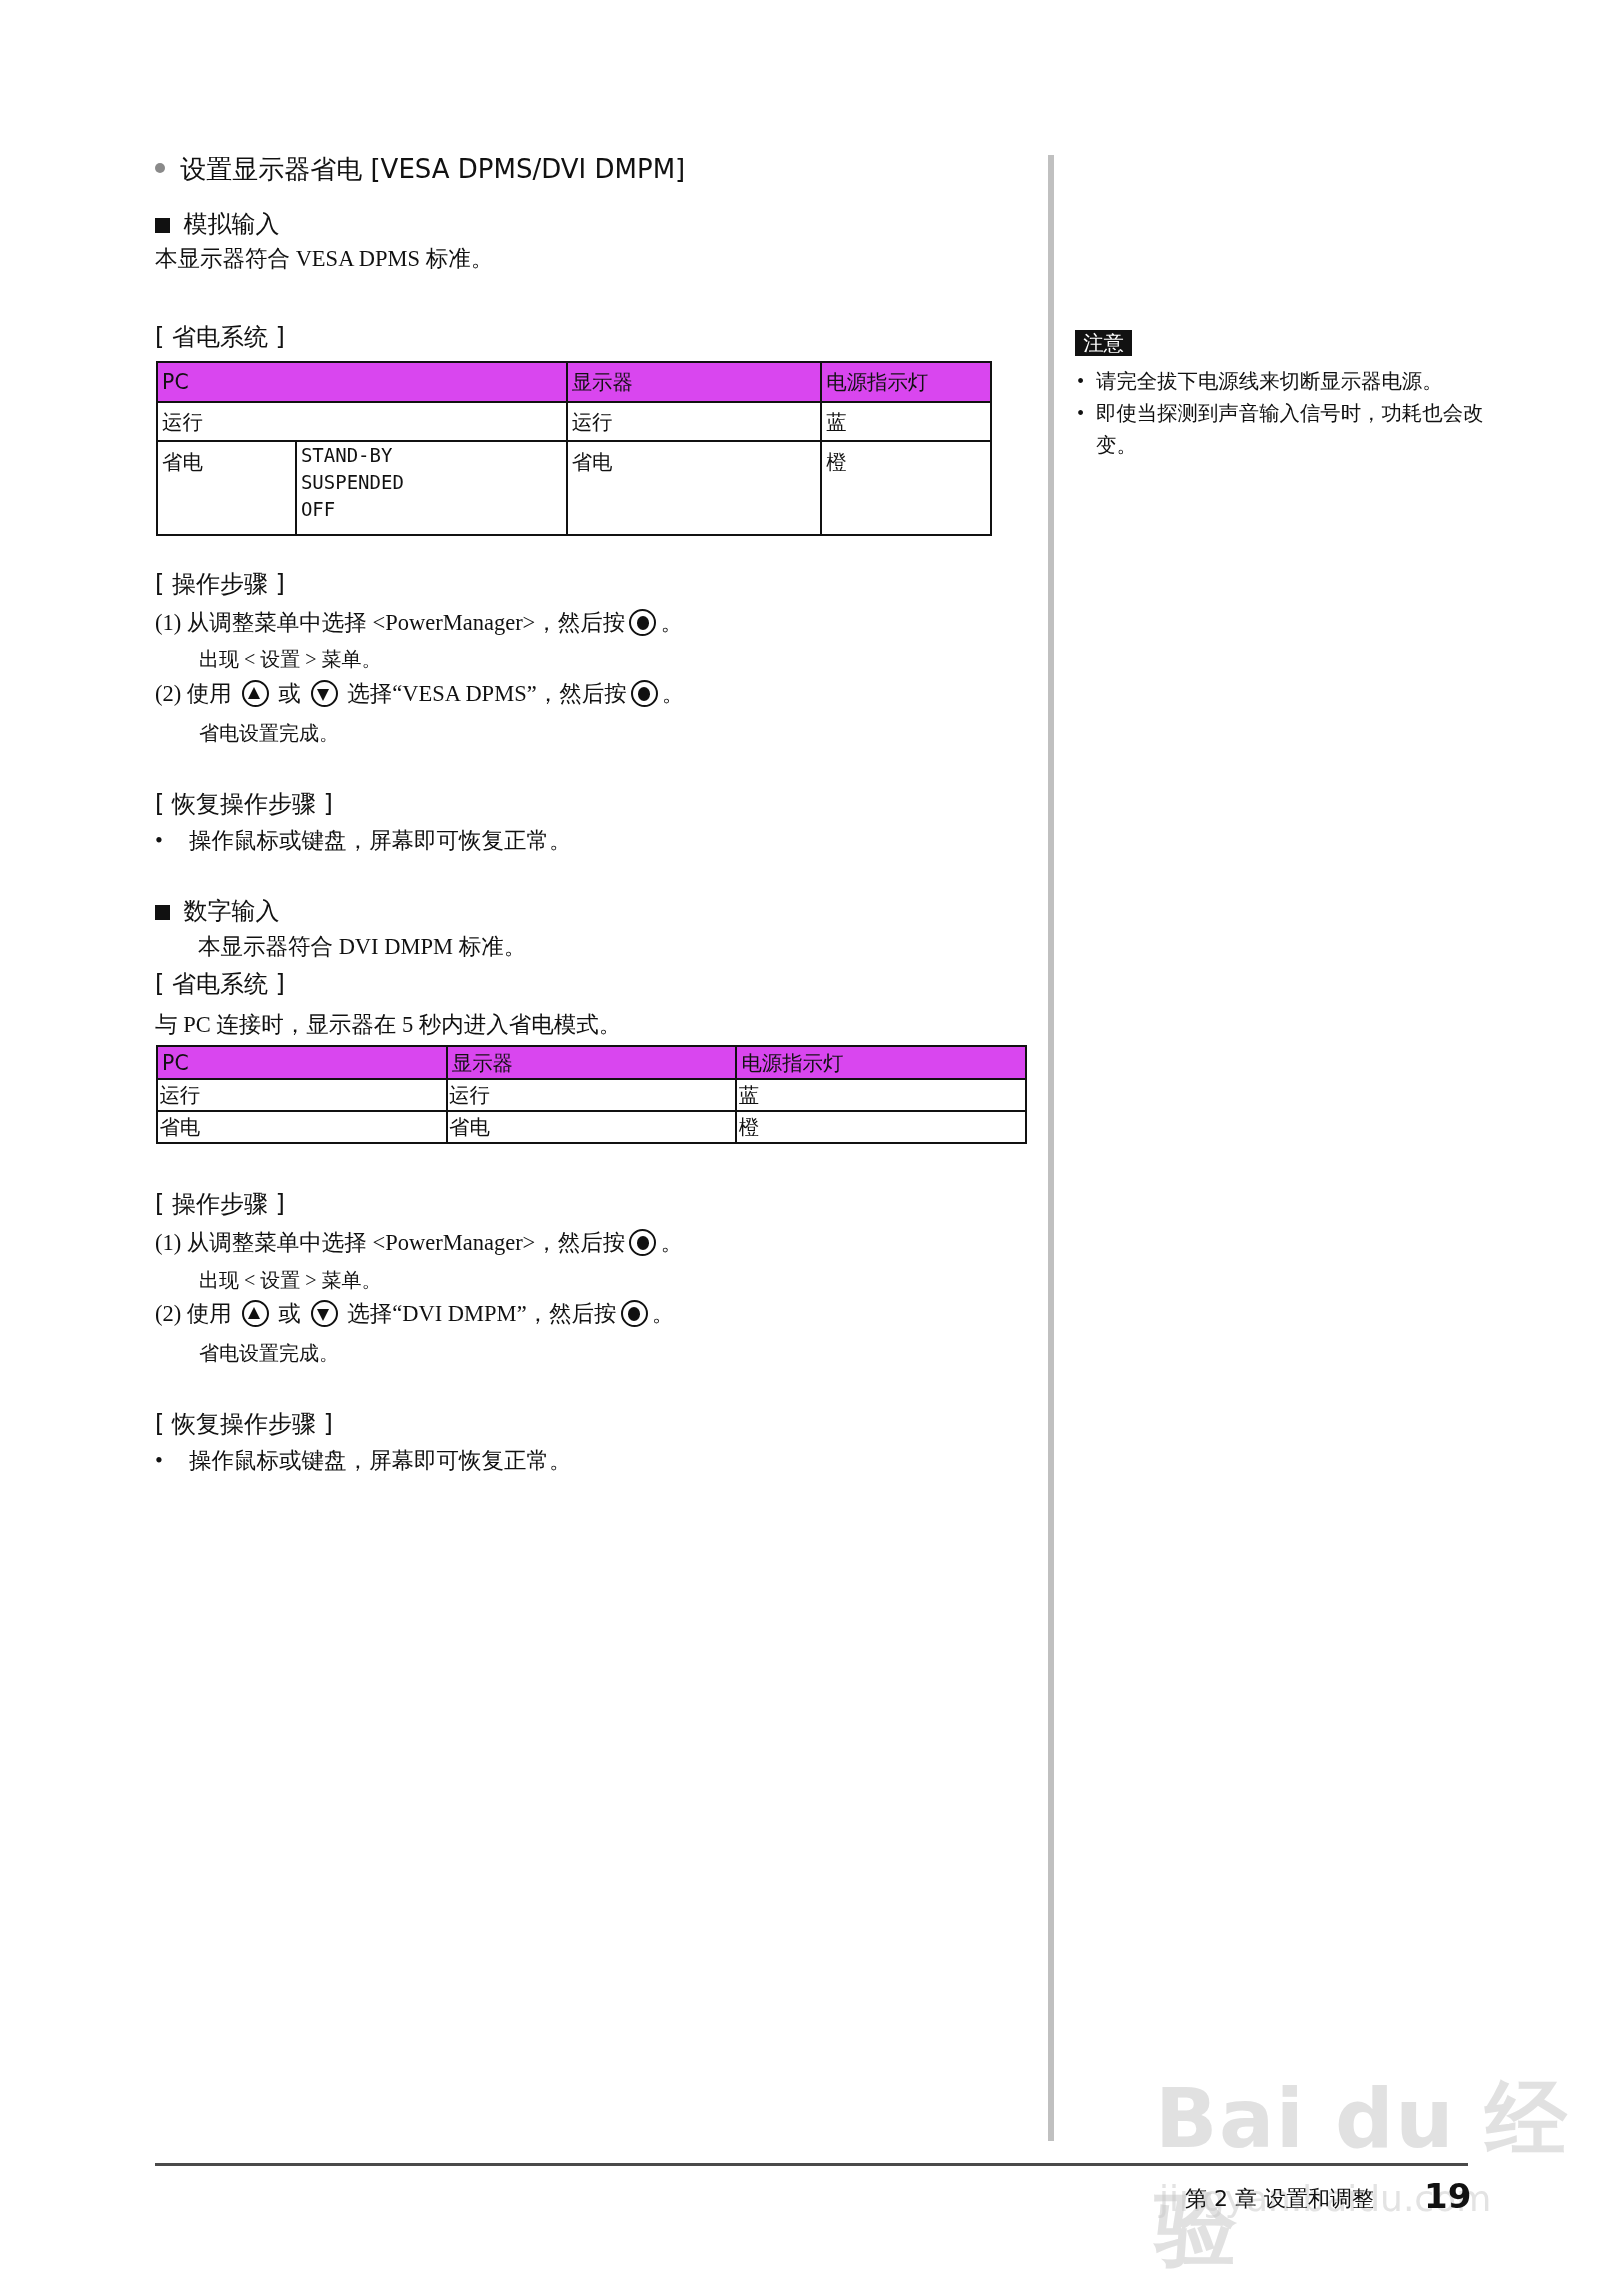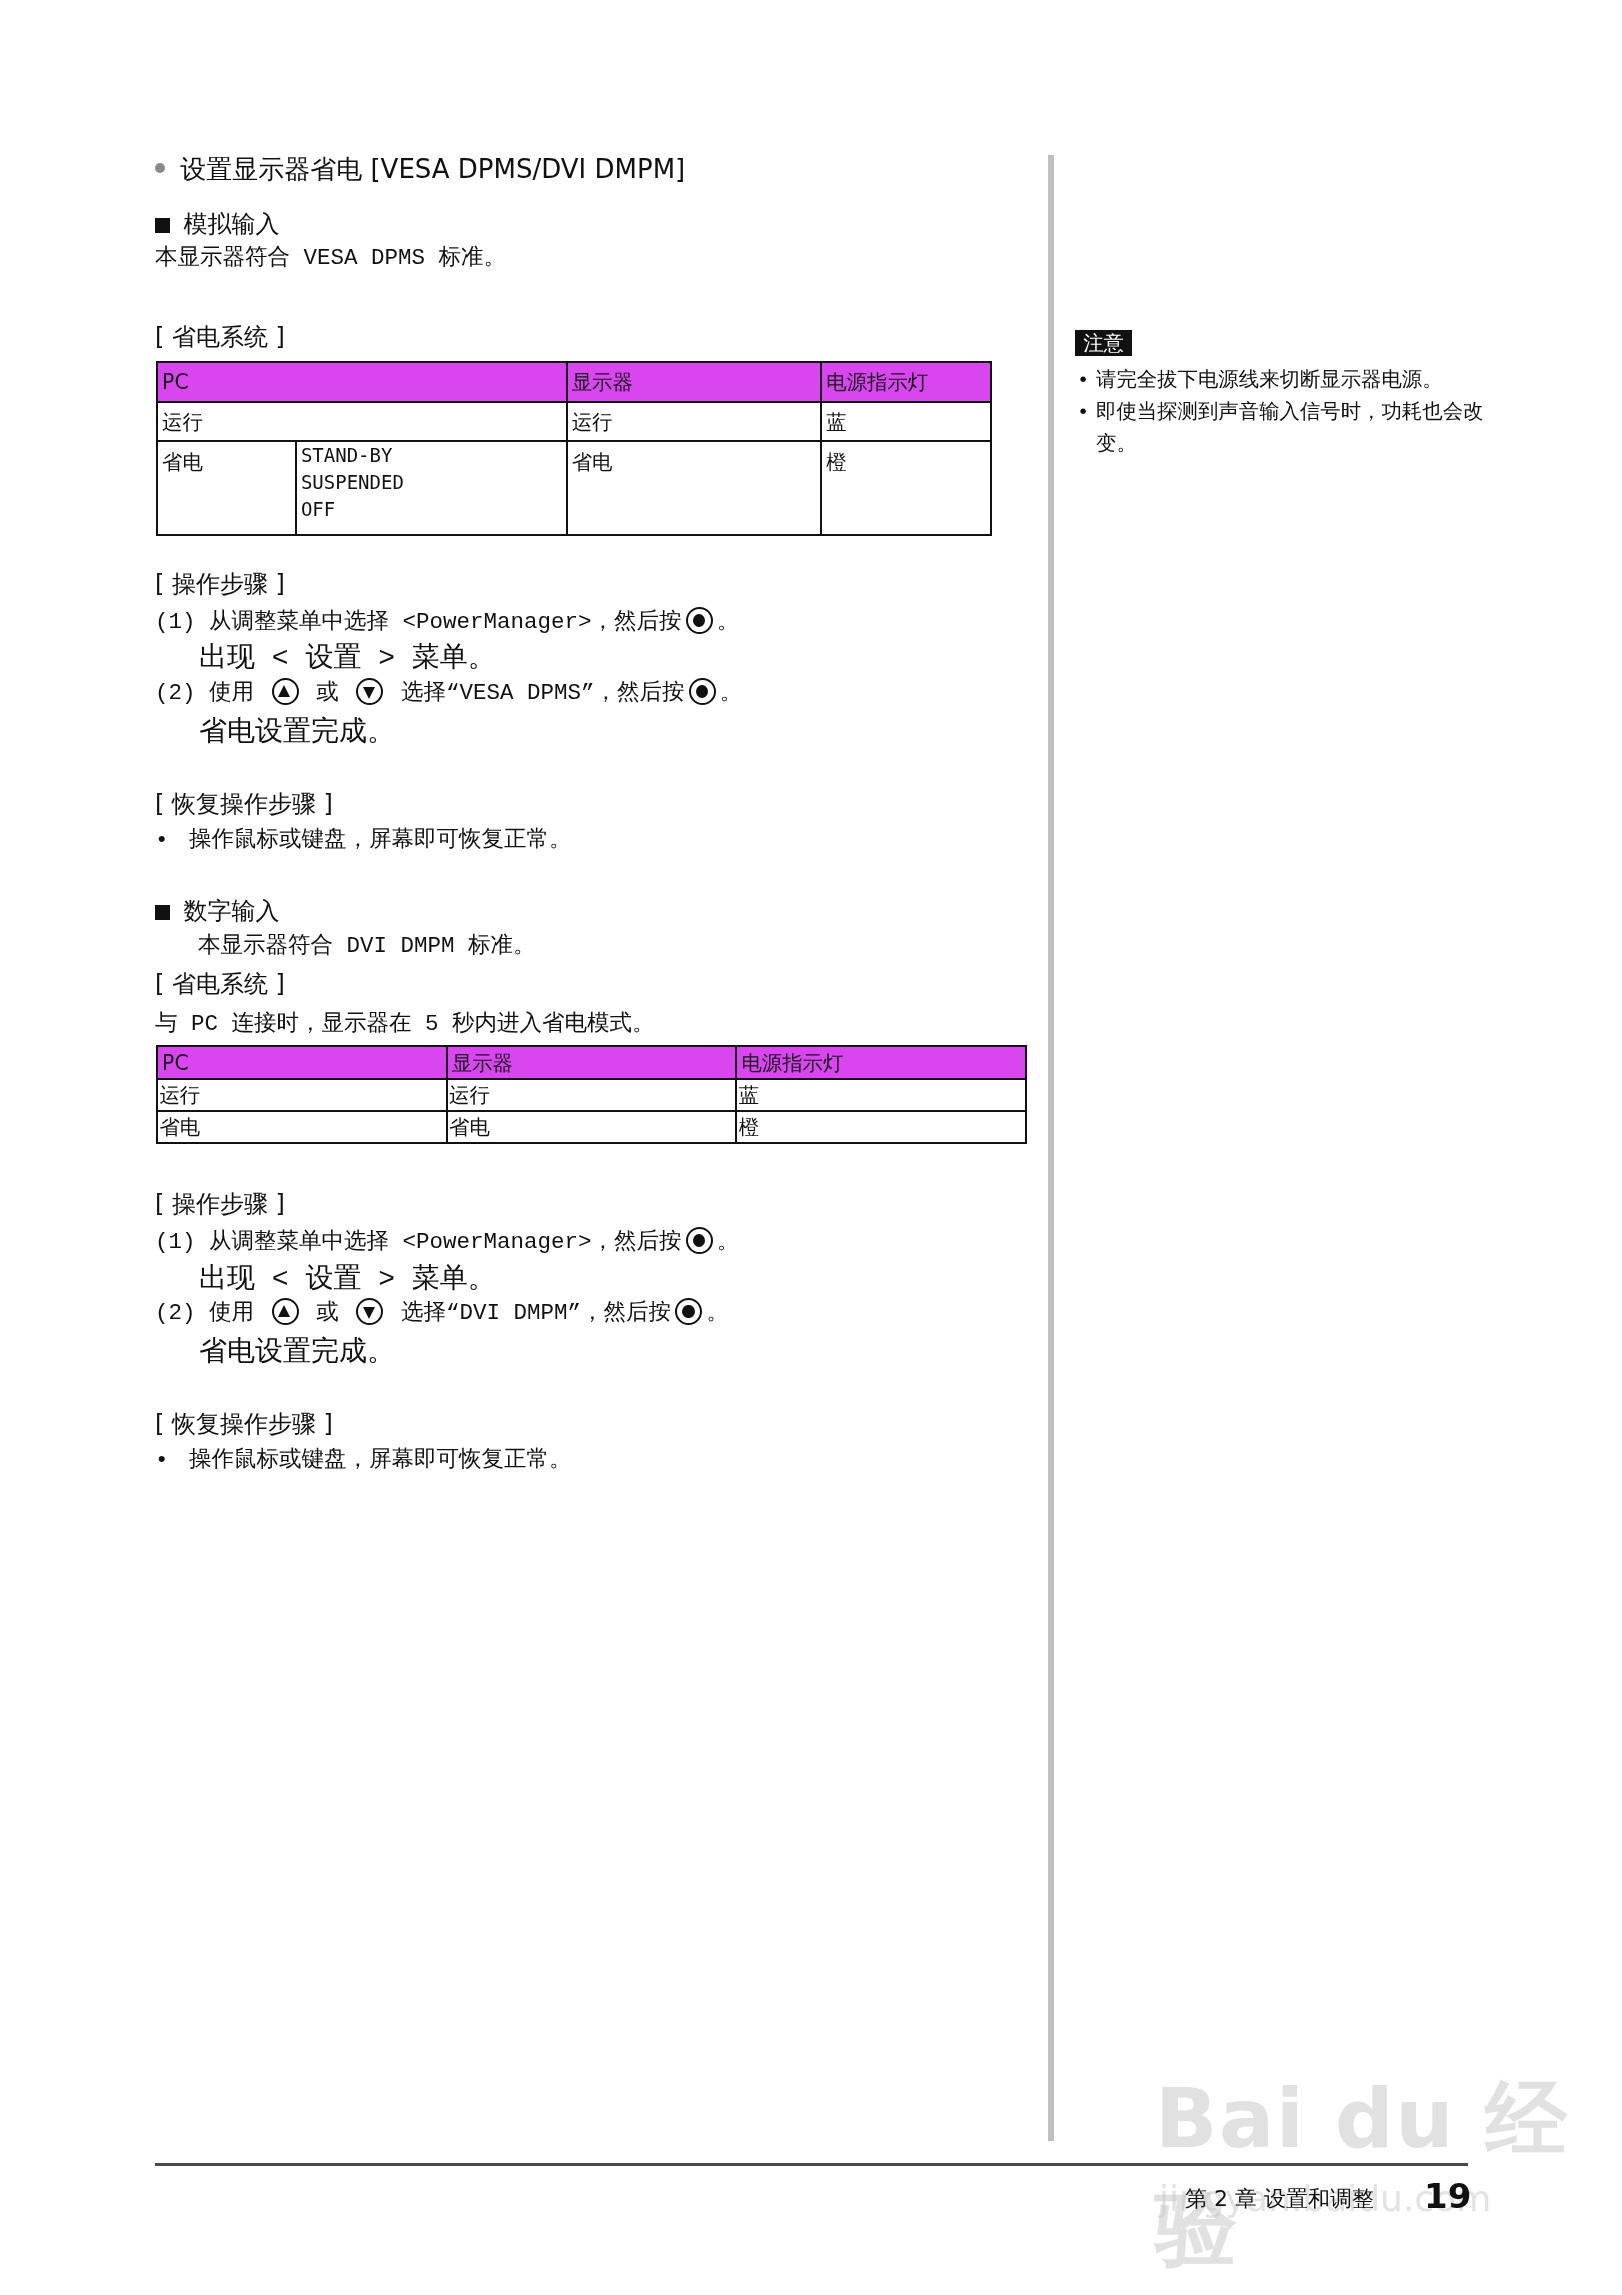--- a/index.html
+++ b/index.html
@@ -2,30 +2,30 @@
 <html style="font-size:11px"><head>
 <meta charset="utf-8">
 <style>
   html, body { margin: 0; padding: 0; background: #ffffff; }
   body {
     width: 1623px; height: 2295px; position: relative; overflow: hidden;
     font-family: "DejaVu Serif", "Liberation Serif", serif; color: #111;
   }
   .abs { position: absolute; white-space: nowrap; }
   .sans { font-family: "DejaVu Sans", "Liberation Sans", sans-serif; }
-  .serif { font-family: Liberation Mono, monospace; }
+  .serif { font-family: Liberation Serif, serif; }
   .mono { font-family: "DejaVu Sans Mono", "Liberation Mono", monospace; }
 
   .title { font-size: 26px; line-height: 30px; }
   .title .dot { display: inline-block; width: 10.2px; height: 10.2px; border-radius: 50%; background: #8a8a8a; vertical-align: middle; margin-right: 15px; position: relative; top: -2.7px; }
   .h2 { font-size: 24px; line-height: 27px; }
   .h2 .sq { display: inline-block; width: 15px; height: 15px; background: #111; margin-right: 13.6px; position: relative; top: 0.7px; }
   .body { font-size: 22.5px; line-height: 27px; }
   .bracket { font-size: 24px; line-height: 27px; }
-  .sub { font-size: 28px; line-height: 24.5px; }
+  .sub { font-size: 20px; line-height: 24.5px; }
 
   .btn-icon { display: inline-block; width: 27px; height: 27px; border: 2px solid #111; border-radius: 50%; box-sizing: border-box; position: relative; vertical-align: middle; margin: 0 4.1px; top: -2px; }
   .btn-icon.enter::after { content: ""; position: absolute; left: 50%; top: 50%; width: 12.3px; height: 13.6px; margin-left: -6.1px; margin-top: -6.8px; background: #111; border-radius: 50%; }
   .btn-icon.up::after { content: ""; position: absolute; left: 50%; top: 50%; margin-left: -6.8px; margin-top: -6.8px; border-left: 6.8px solid transparent; border-right: 6.8px solid transparent; border-bottom: 12.3px solid #111; }
   .btn-icon.down::after { content: ""; position: absolute; left: 50%; top: 50%; margin-left: -6.8px; margin-top: -4.8px; border-left: 6.8px solid transparent; border-right: 6.8px solid transparent; border-top: 12.3px solid #111; }
 
   table.grid { position: absolute; border-collapse: collapse; font-family: "DejaVu Sans", "Liberation Sans", sans-serif; font-size: 20.4px; color: #111; }
   table.grid th, table.grid td { border: 2.7px solid #111; padding: 0 4.1px; text-align: left; vertical-align: top; }
   table.grid td.inner { border-left-width: 2px; }
   table.grid th { background: #d946ef; font-weight: normal; vertical-align: middle; margin-top: 34px; }

